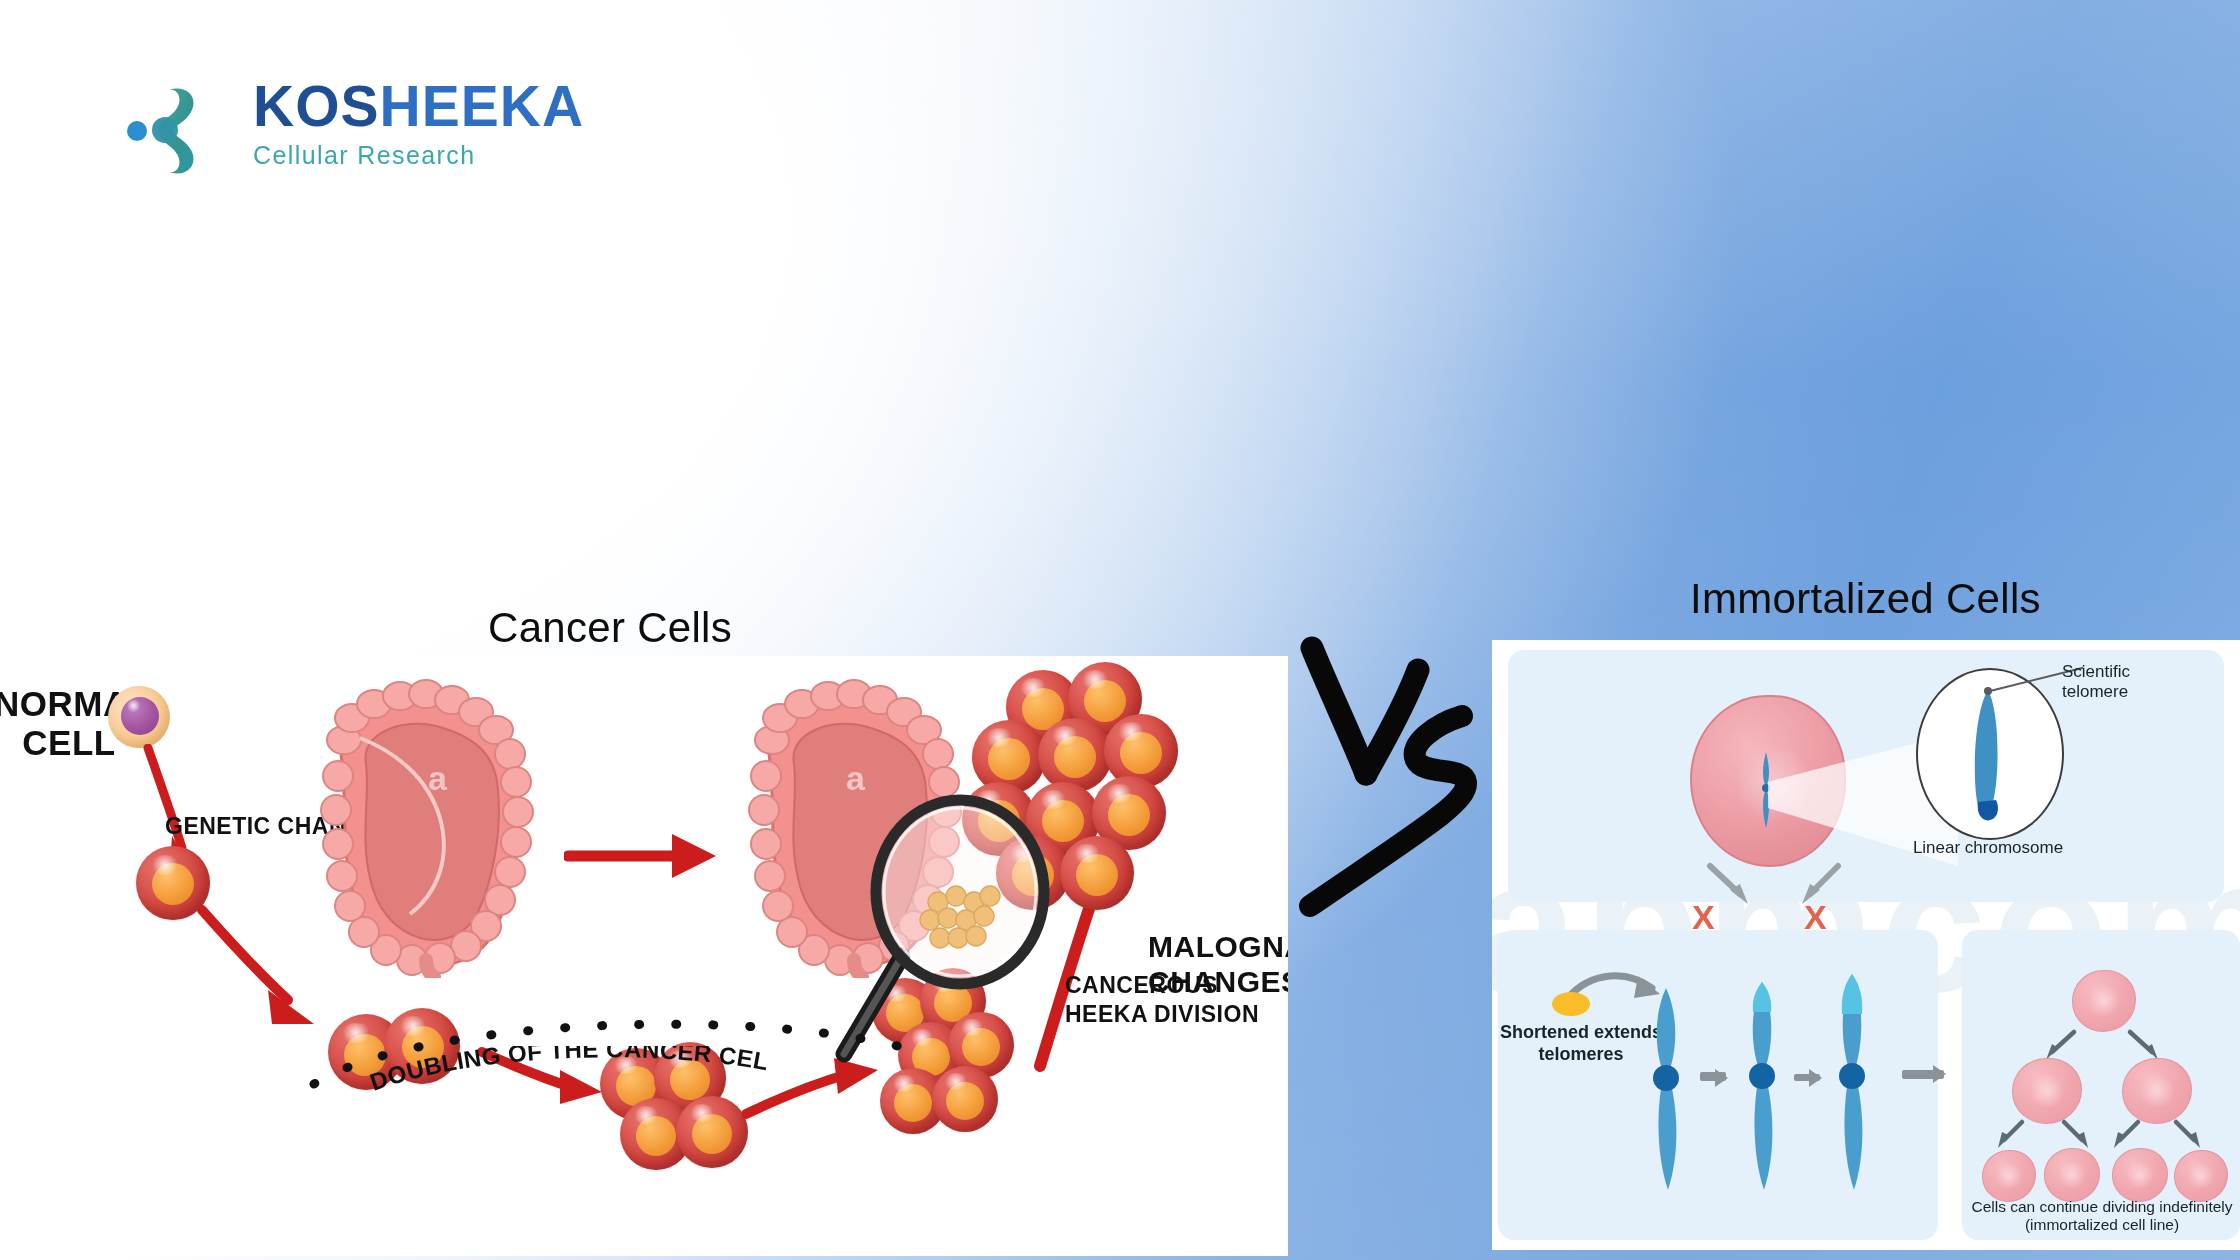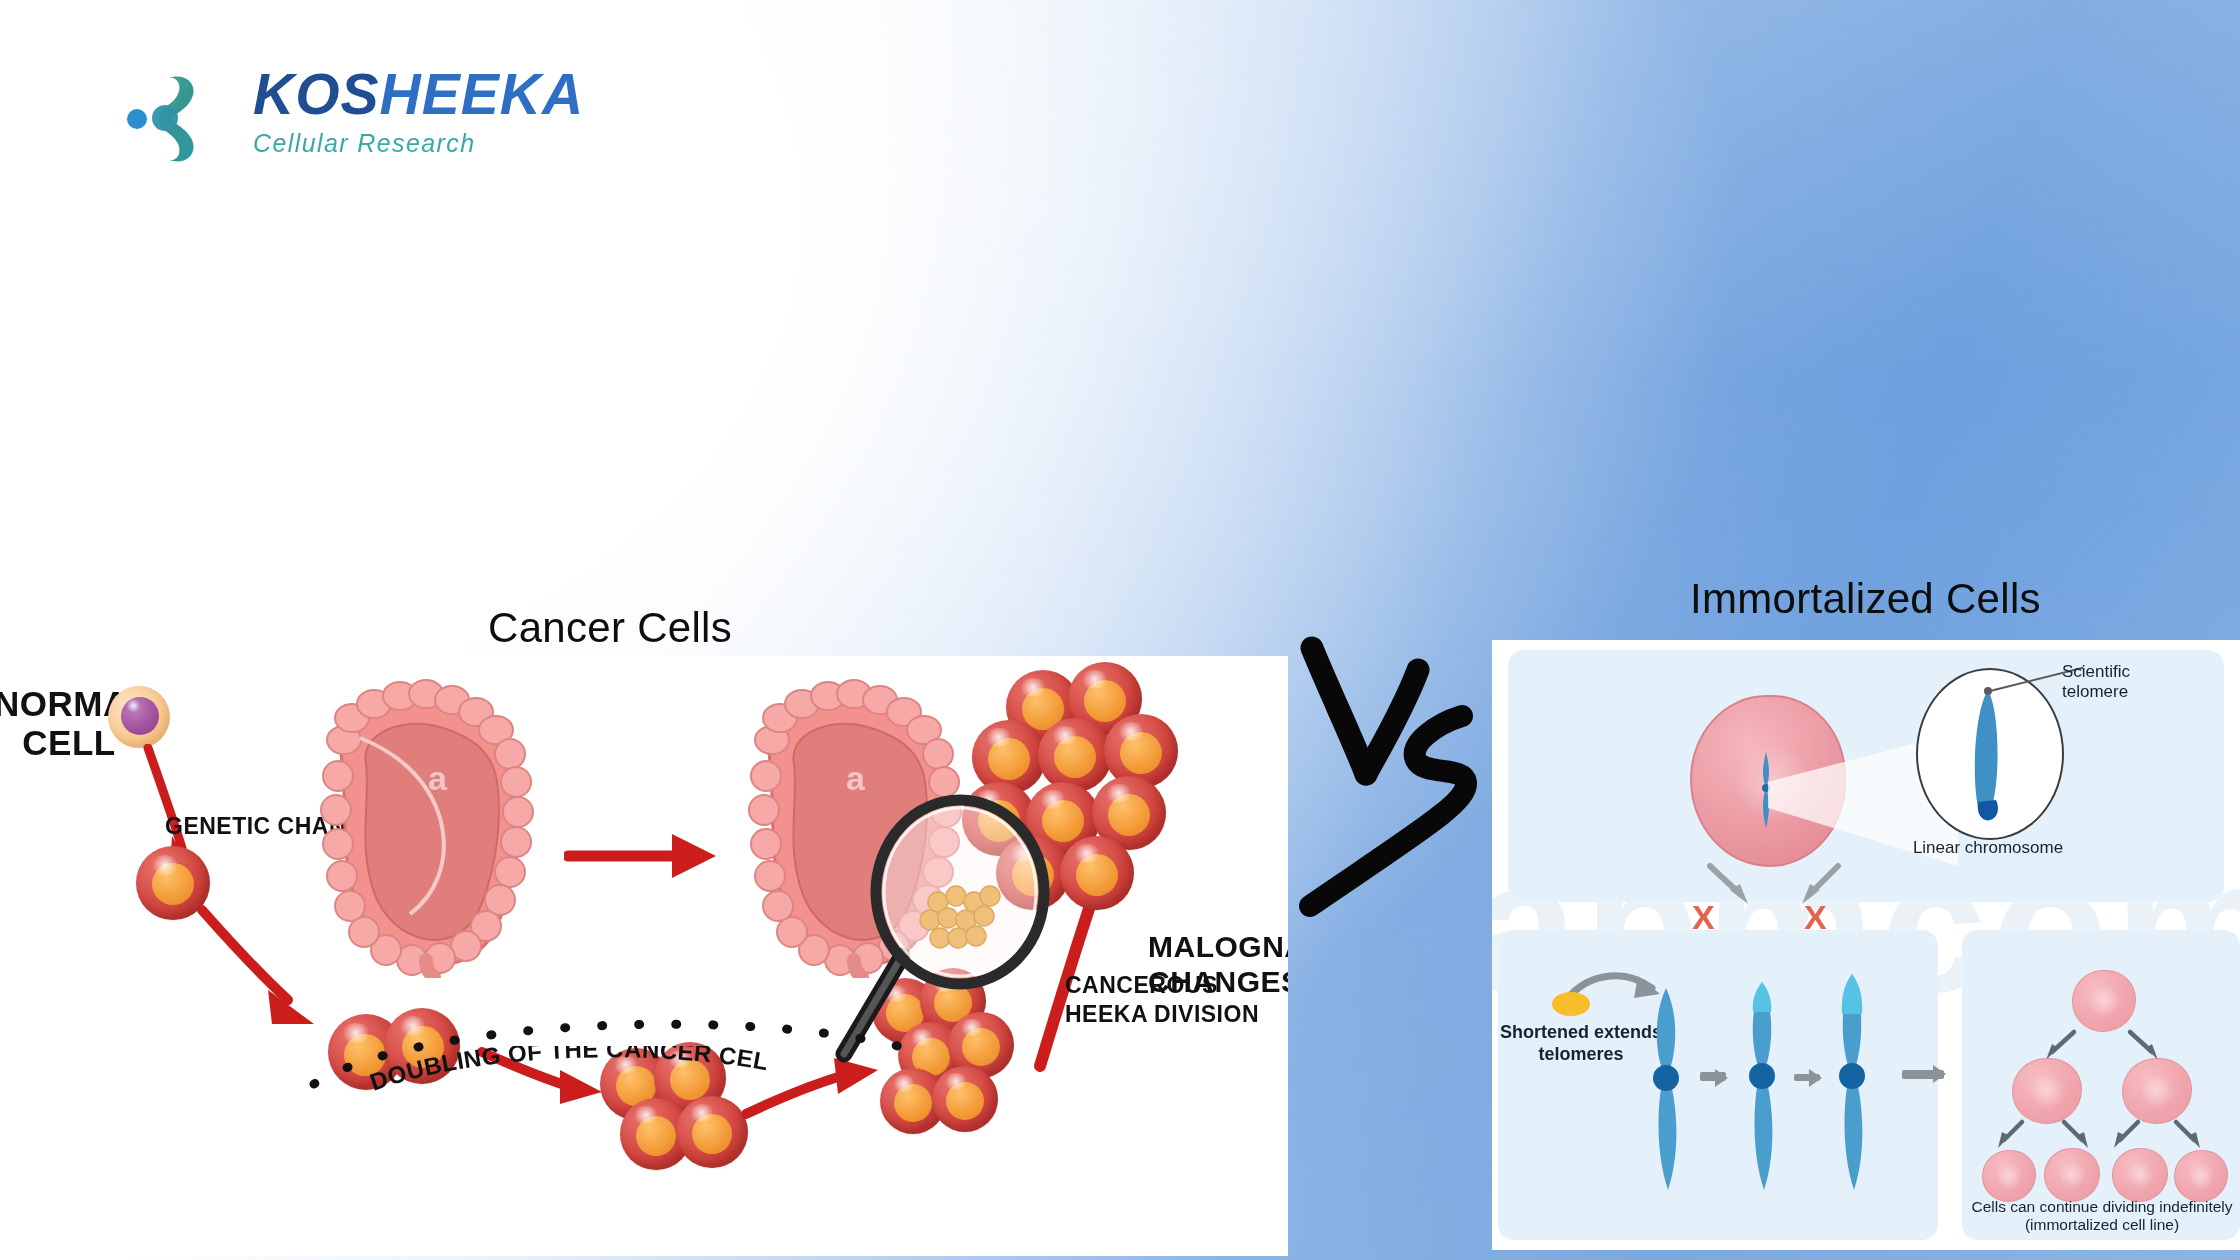--- a/index.html
+++ b/index.html
@@ -21,21 +21,21 @@
         #7fabe2 62%,
         #6c9fdd 78%,
         #7fadE3 100%);
   }
   #bgTint{
     position:absolute;inset:0;
     background:linear-gradient(180deg, rgba(255,255,255,0.16) 0%, rgba(255,255,255,0) 30%, rgba(255,255,255,0.10) 100%);
   }
 
   
-  #logo{position:absolute;left:125px;top:62px;width:470px;height:110px;font-style:italic;}
+  #logo{position:absolute;left:125px;top:74px;width:470px;height:110px;}
   #logoMark{position:absolute;left:0;top:12px;width:120px;height:90px;}
   #logoText{position:absolute;left:128px;top:4px;}
   .brand{
     font-size:57px;letter-spacing:1px;line-height:1;
     font-family:"Liberation Sans", sans-serif;font-weight:bold;
   }
   .brand .k1{color:#1f4f92;}
   .brand .k2{color:#2e6fc4;}
   .tag{
     margin-top:6px;font-size:25px;color:#3aa8a6;letter-spacing:1.4px;

